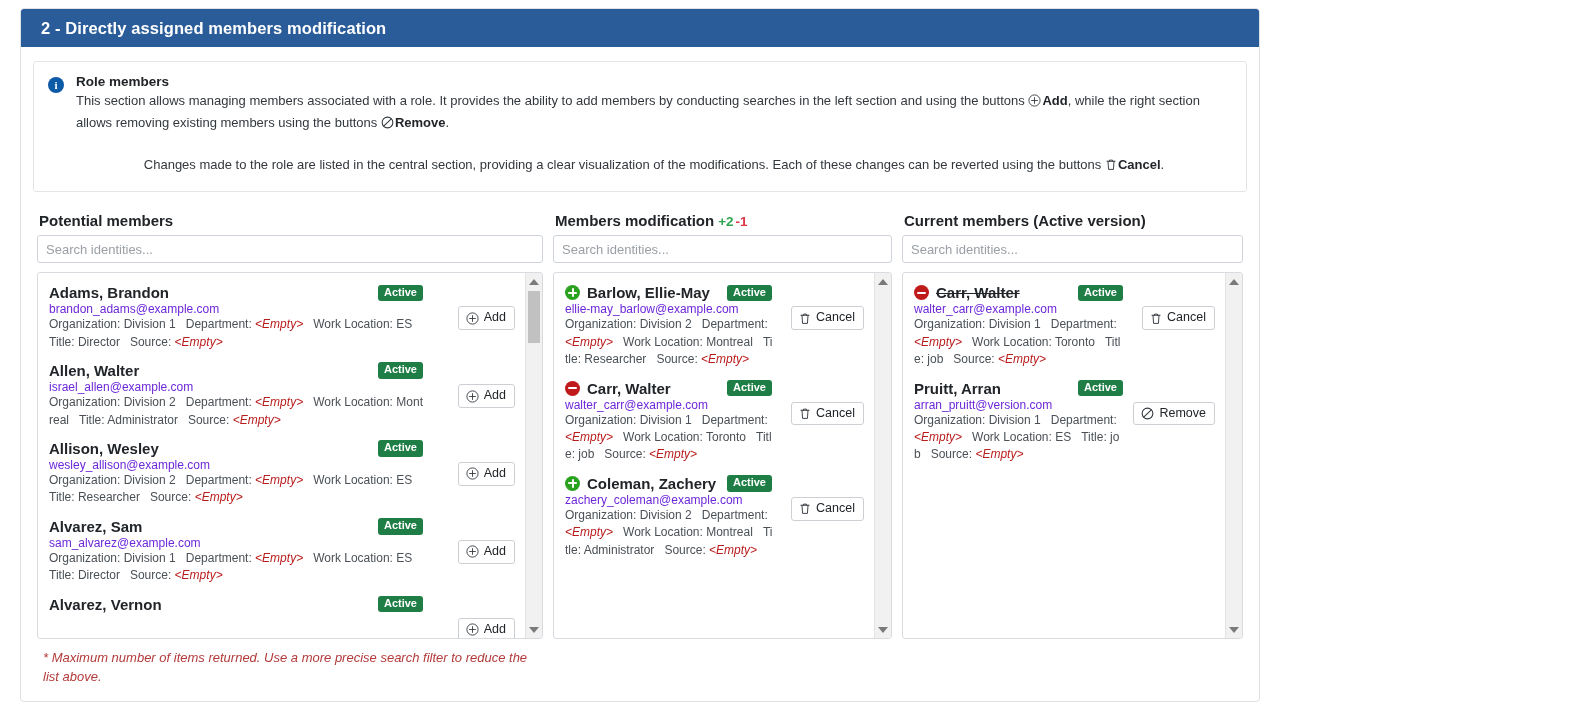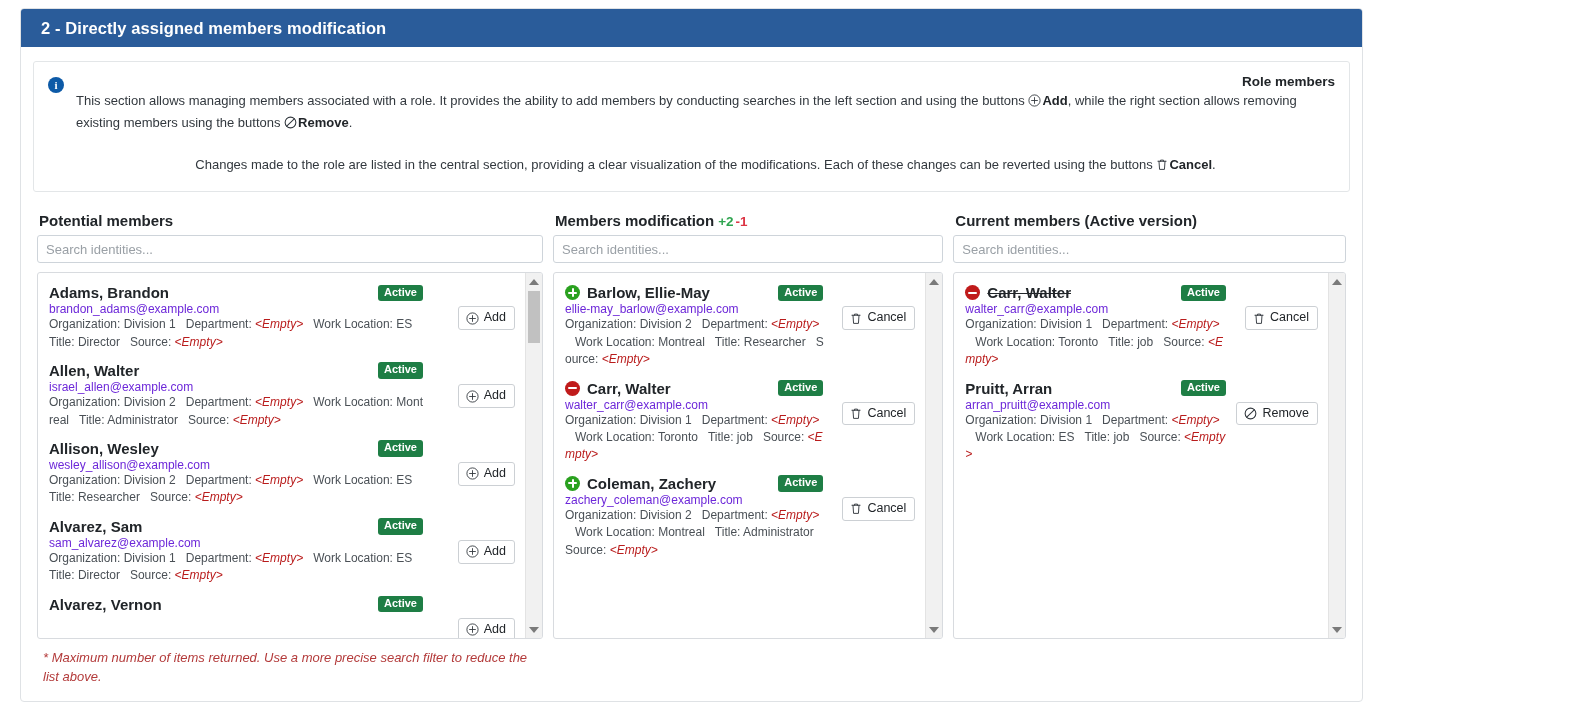--- a/index.html
+++ b/index.html
@@ -15,21 +15,21 @@
   .page {
     position: relative;
     width: 1580px; height: 718px;
     background: #ffffff;
   }
 
   
   .card {
     position: absolute;
     left: 20px; top: 8px;
-    width: 1343px; height: 694px;
+    width: 1240px; height: 694px;
     border: 1px solid #dfe2e5;
     border-radius: 4px;
     background: #ffffff;
     overflow: hidden;
   }
   .card-header {
     height: 38px;
     background: #2a5c9a;
     color: #ffffff;
     display: flex;
@@ -67,21 +67,20 @@
     justify-content: center;
     margin-top: 3px;
     line-height: 1;
   }
   .alert-body { flex: 1 1 auto; }
   .alert-title {
     font-weight: bold;
     font-size: 13.5px;
     margin-bottom: 2px;
     color: #212529;
-    text-align: right;
   }
   .alert-p {
     font-size: 13px;
     line-height: 1.55;
     color: #32383e;
     margin: 0;
   }
   .alert-p.second { margin-top: 20px; text-align: center; }
   .alert-p b { font-weight: bold; color: #212529; }
   .inline-ico {
@@ -513,21 +512,21 @@
                       </svg>
                     </span>
                     <span>Cancel</span>
                   </button>
                 </div>
                 <div class="item">
                   <div class="item-topline">
                     <span class="item-name">Pruitt, Arran</span>
                     <span class="badge">Active</span>
                   </div>
-                  <div class="item-email">arran_pruitt@example.com</div>
+                  <div class="item-email">arran_pruitt@version.com</div>
                   <div class="item-meta"><span>Organization: Division 1</span><span class="sp"></span><span>Department: <span class="empty">&lt;Empty&gt;</span></span><span class="sp"></span><span>Work Location: ES</span><span class="sp"></span><span>Title: job</span><span class="sp"></span><span>Source: <span class="empty">&lt;Empty&gt;</span></span></div>
                   <button class="act-btn">
                     <span>
                       <svg width="13" height="13" viewBox="0 0 16 16">
                         <circle cx="8" cy="8" r="6.6" fill="none" stroke="#32383e" stroke-width="1.3"></circle>
                         <path d="M3.4 12.6L12.6 3.4" stroke="#32383e" stroke-width="1.3" stroke-linecap="round"></path>
                       </svg>
                     </span>
                     <span>Remove</span>
                   </button>

